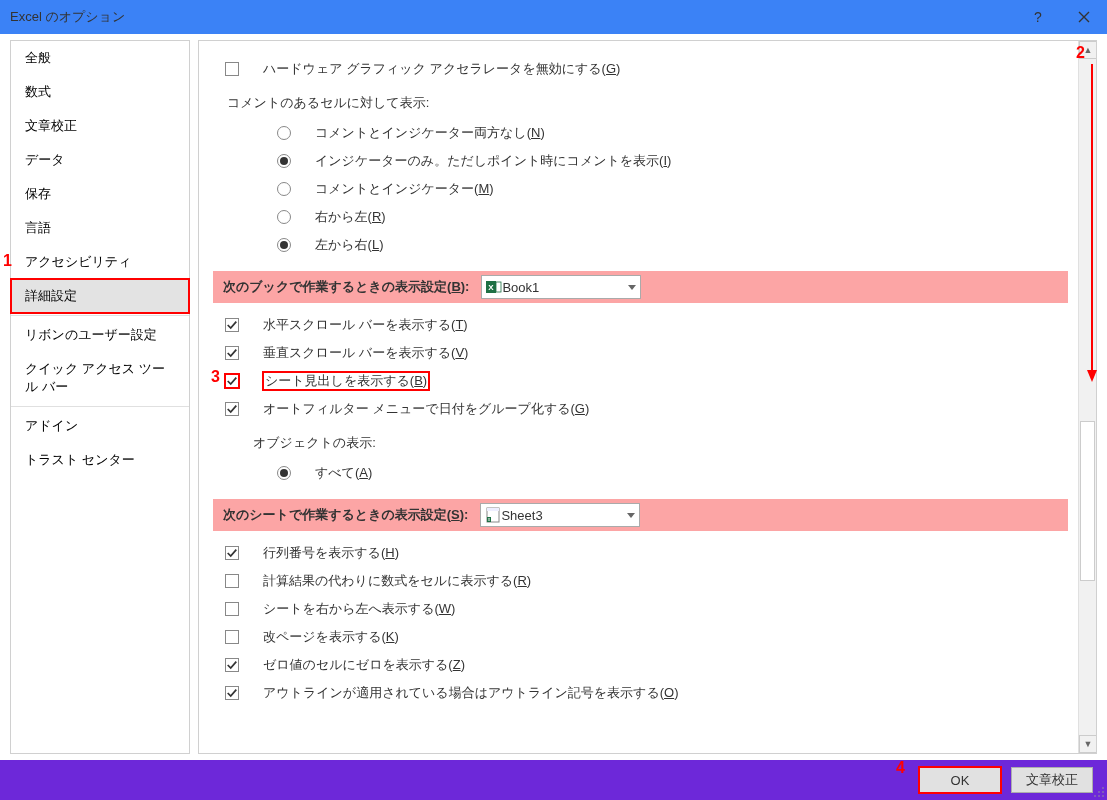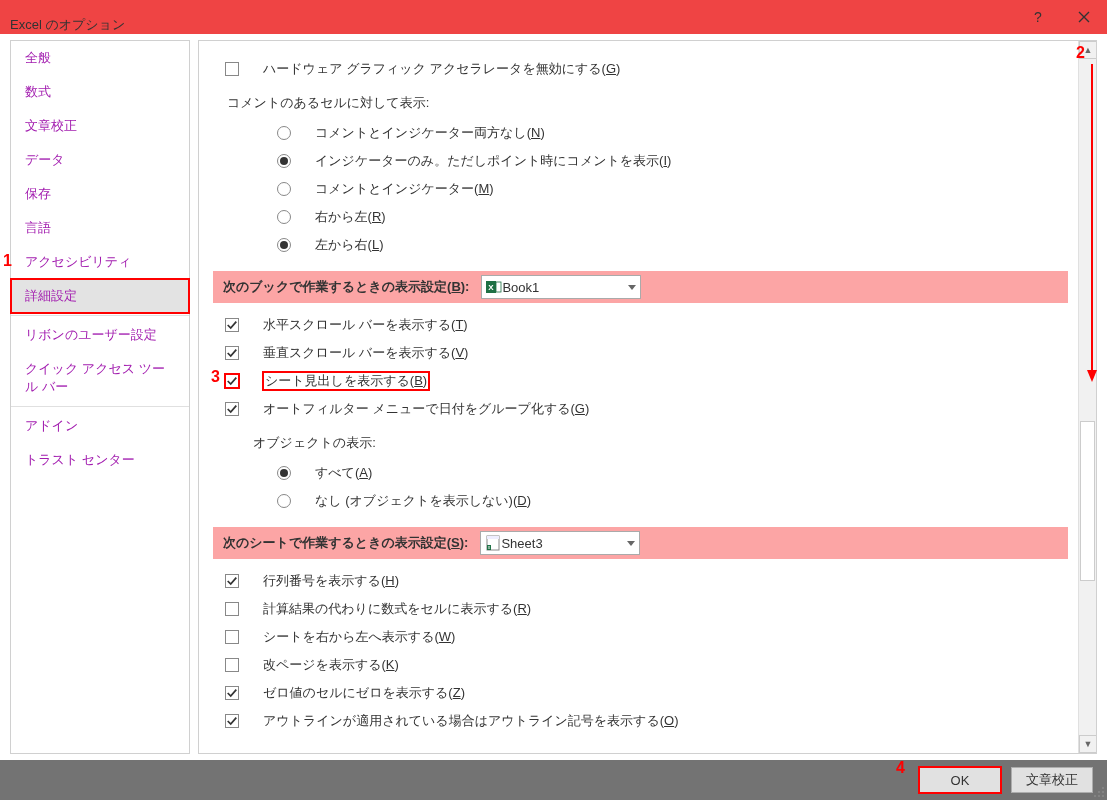--- a/index.html
+++ b/index.html
@@ -10,23 +10,23 @@
     background: #fff;
     color: #333;
     width: 1107px;
     height: 800px;
     overflow: hidden;
     position: relative;
   }
   .titlebar {
     height: 34px;
     display: flex;
-    align-items: flex-end;
+    align-items: center;
     padding: 0 10px;
-    background: #ef4444;
+    background: #3b82f6;
     position: relative;
   }
   .titlebar .title {
     font-size: 13px;
     color: #333;
   }
   .titlebar .rightbtns {
     position: absolute;
     right: 0;
     top: 0;
@@ -47,21 +47,21 @@
     padding: 6px 10px 0 10px;
   }
   .sidebar {
     width: 180px;
     border: 1px solid #d0d0d0;
     background: #fff;
   }
   .sidebar .nav-item {
     padding: 8px 14px;
     font-size: 13px;
-    color: #a21caf;
+    color: #000000;
     cursor: default;
   }
   .sidebar .nav-item.selected {
     background: #e3e3e3;
   }
   .sidebar .sep {
     border-top: 1px solid #e0e0e0;
     margin: 2px 0;
   }
   .main {
@@ -163,21 +163,21 @@
     margin: 6px 0 2px 0;
   }
   .footer {
     position: absolute;
     left: 0; right: 0; bottom: 0;
     height: 40px;
     display: flex;
     justify-content: flex-end;
     align-items: center;
     padding-right: 14px;
-    background: #737373;
+    background: #6d28d9;
   }
   .btn-std {
     min-width: 82px;
     height: 26px;
     border: 1px solid #adadad;
     background: #e1e1e1;
     display: inline-flex;
     align-items: center;
     justify-content: center;
     margin-left: 10px;
@@ -328,24 +328,20 @@
             <span class="lbl">オートフィルター メニューで日付をグループ化する(<span class="u">G</span>)</span>
           </div>
         </div>
         <div class="row group-label" style="padding-left:34px">
           <span class="static lbl">オブジェクトの表示:</span>
         </div>
         <div class="row indent-2">
           <span class="radio-ctl checked"></span>
           <span class="lbl">すべて(<span class="u">A</span>)</span>
         </div>
-        <div class="row indent-2">
-          <span class="radio-ctl"></span>
-          <span class="lbl">なし (オブジェクトを表示しない)(<span class="u">D</span>)</span>
-        </div>
         <div class="section-header">
           <span>次のシートで作業するときの表示設定(<span class="u">S</span>):</span>
           <span class="dropdown">
             <span style="display:flex;align-items:center">
               <span class="excel-ico"><svg viewBox="0 0 16 16">
                   <rect x="2" y="1" width="12" height="14" fill="#fff" stroke="#888"></rect>
                   <rect x="2" y="1" width="12" height="3" fill="#eef"></rect>
                   <rect x="2" y="10" width="4" height="5" fill="#1d7044"></rect>
                   <text x="4" y="14" font-size="5" fill="#fff" text-anchor="middle">x</text>
                 </svg></span>

